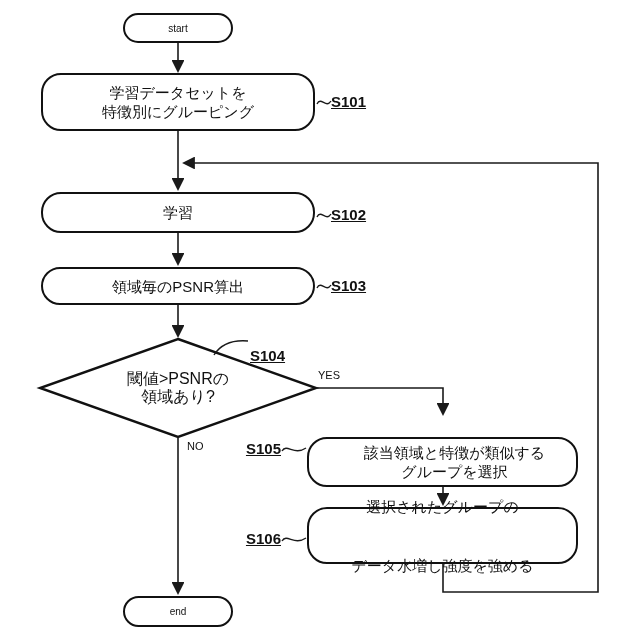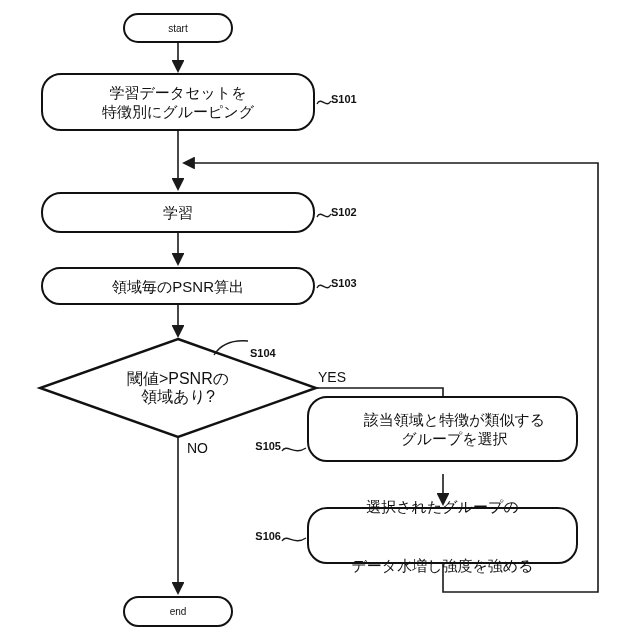--- a/index.html
+++ b/index.html
@@ -8,22 +8,22 @@
     font-family:"Liberation Sans","DejaVu Sans",sans-serif;color:#111;
     overflow:hidden;
   }
   .wires{position:absolute;left:0;top:0;}
   .node{position:absolute;box-sizing:border-box;display:flex;flex-direction:column;
         align-items:center;justify-content:center;text-align:center;background:#fff;border-radius:20px;}
   .terminal{border:2px solid #111;border-radius:16px;font-size:10px;}
   .process{border:2px solid #111;font-size:15px;line-height:19px;}
   .decision-text{position:absolute;box-sizing:border-box;text-align:center;
         font-size:16px;line-height:18px;background:transparent;}
-  .step-label{position:absolute;font-size:11px;font-weight:bold;white-space:nowrap;}
-  .branch-label{position:absolute;font-size:14px;white-space:nowrap;}
+  .step-label{position:absolute;font-size:15px;font-weight:bold;white-space:nowrap;text-decoration:underline;}
+  .branch-label{position:absolute;font-size:11px;white-space:nowrap;}
   .txt{white-space:nowrap;}
 </style>
 </head>
 <body>
 
 <div class="stage">
 
   <svg class="wires" width="640" height="640" viewBox="0 0 640 640">
     <defs>
       <marker id="ah" viewBox="0 0 10 10" refX="8.5" refY="5" markerWidth="8" markerHeight="8" orient="auto-start-reverse">
@@ -79,21 +79,21 @@
 
   <div class="decision-text" style="left:78px;top:370px;width:200px;">
     <div class="txt">閾値&gt;PSNRの</div>
     <div class="txt">領域あり?</div>
   </div>
   <div class="step-label" style="left:250px;top:334px;margin-top:13px;">S104</div>
 
   <div class="branch-label" style="left:318px;top:369px;">YES</div>
   <div class="branch-label" style="left:187px;top:440px;">NO</div>
 
-  <div class="node process" style="left:307px;top:396px;width:271px;height:66px;padding-left:24px;">
+  <div class="node process" style="left:307px;top:437px;width:271px;height:50px;padding-left:24px;">
     <div class="txt">該当領域と特徴が類似する</div>
     <div class="txt">グループを選択</div>
   </div>
   <div class="step-label" style="left:239px;top:440px;width:42px;text-align:right;">S105</div>
 
   <div class="node process" style="left:307px;top:507px;width:271px;height:57px;gap:40px;">
     <div class="txt">選択されたグループの</div>
     <div class="txt">データ水増し強度を強める</div>
   </div>
   <div class="step-label" style="left:239px;top:530px;width:42px;text-align:right;">S106</div>

